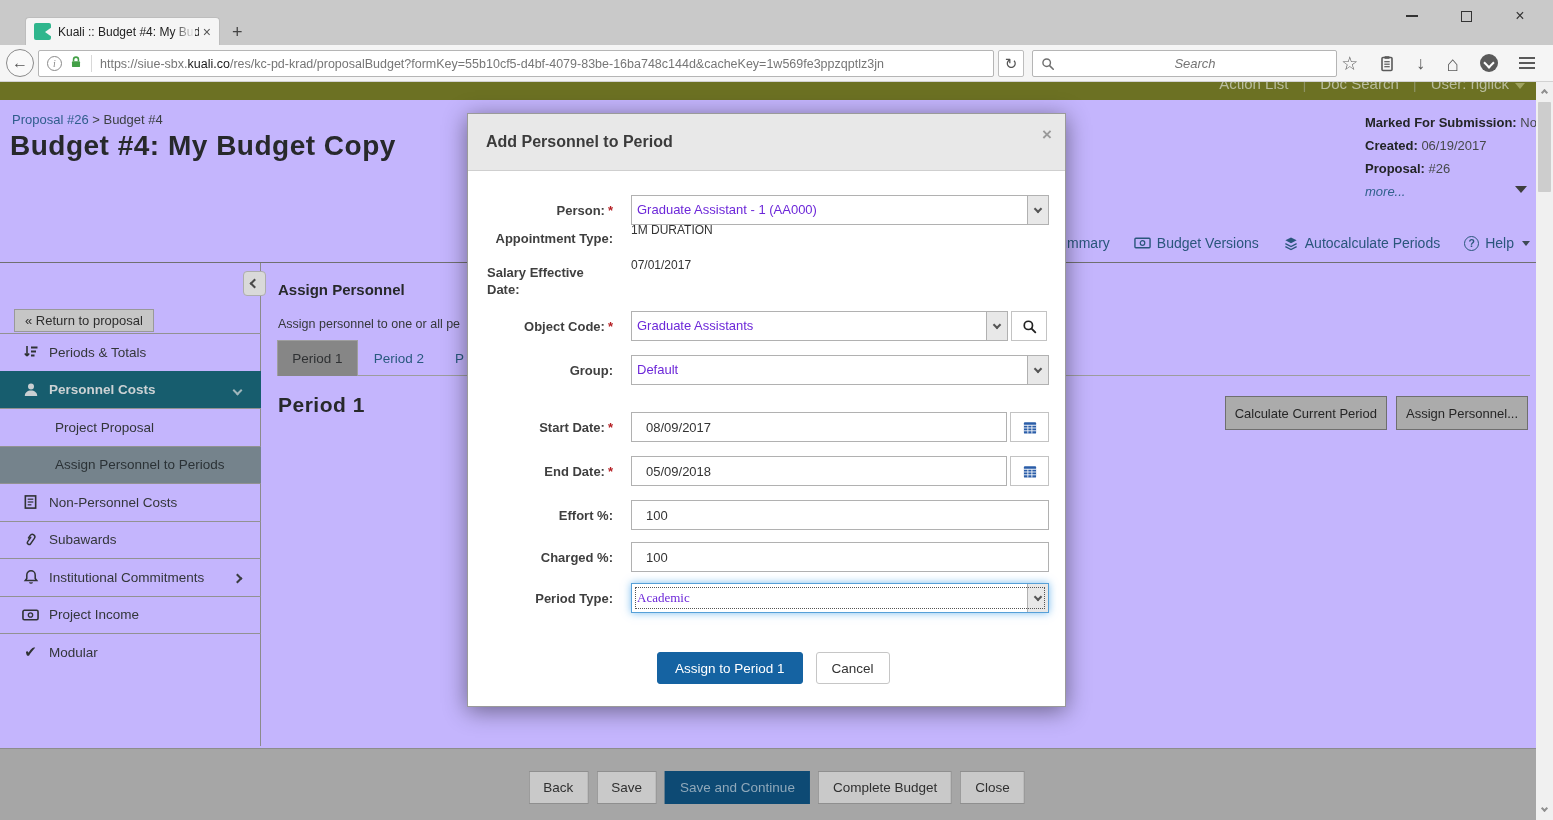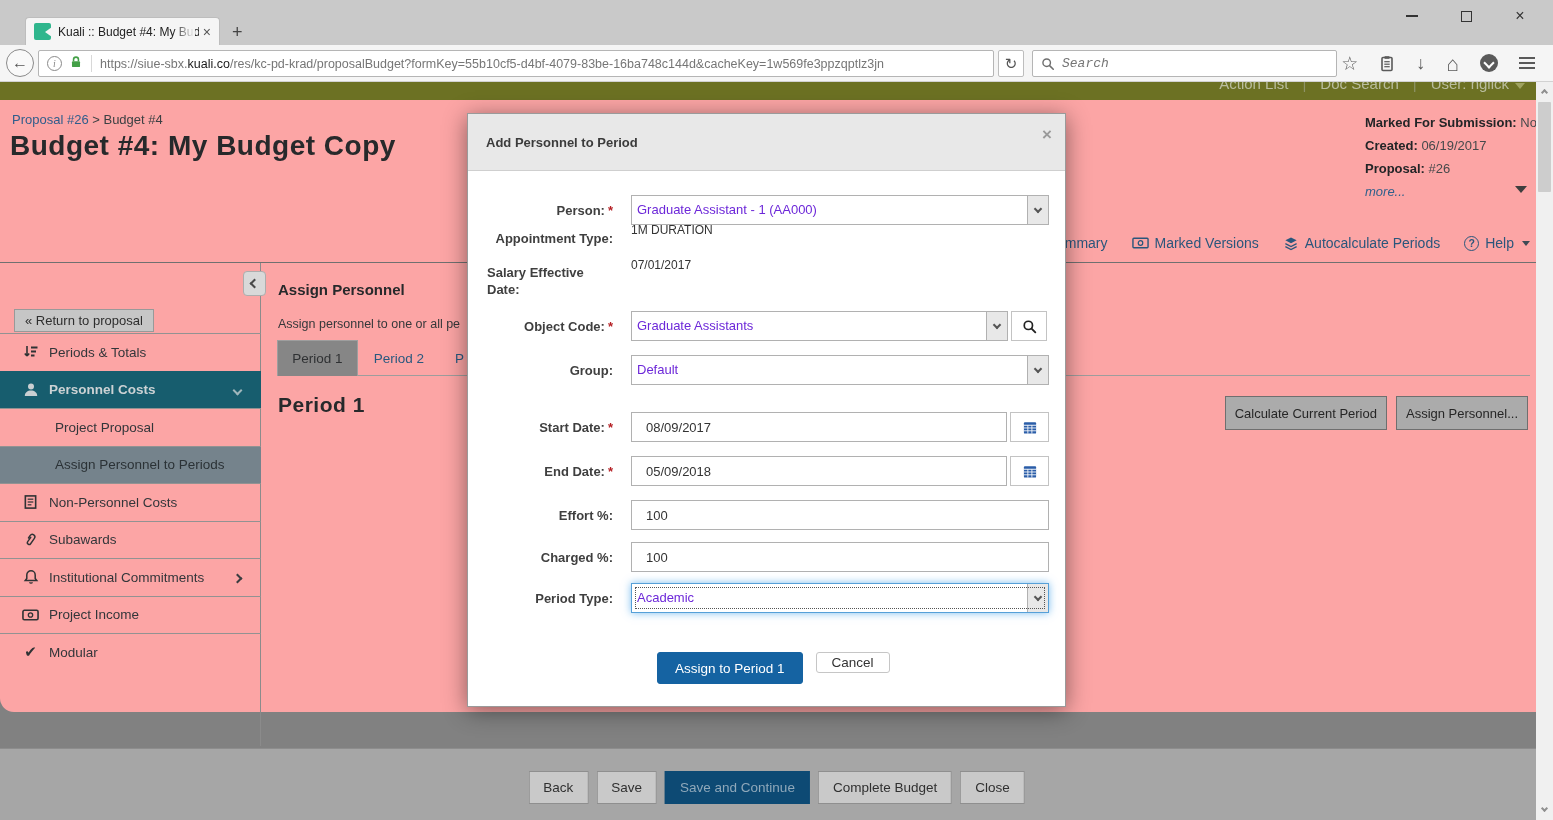--- a/index.html
+++ b/index.html
@@ -26,30 +26,30 @@
   .back-btn { position:absolute; left:6px; top:4px; width:28px; height:28px; border:1.5px solid #8a8a8a; border-radius:50%; color:#555; font-size:16px; display:flex; align-items:center; justify-content:center; background:#f9f9f9; cursor:default; }
   .urlbar { position:absolute; left:38px; top:5px; width:956px; height:27px; background:#fff; border:1px solid #b5b5b5; border-radius:2px; display:flex; align-items:center; padding:0 8px; overflow:hidden; }
   .info-icon { width:15px; height:15px; border:1.2px solid #8a8a8a; border-radius:50%; color:#8a8a8a; font-size:10px; display:flex; align-items:center; justify-content:center; font-style:italic; font-family:"Liberation Serif", serif; flex:none; }
   .lock-icon { margin:0 8px 0 7px; flex:none; }
   .url-sep { width:1px; height:17px; background:#d8d8d8; margin-right:8px; }
   .url-text { font-size:12.5px; color:#767676; white-space:nowrap; }
   .url-text .dom { color:#1a1a1a; }
   .reload-btn { position:absolute; left:998px; top:5px; width:26px; height:27px; border:1px solid #bdbdbd; border-radius:2px; background:#fff; color:#555; font-size:15px; display:flex; align-items:center; justify-content:center; cursor:default; }
   .searchbar { position:absolute; left:1032px; top:5px; width:305px; height:27px; background:#fff; border:1px solid #b5b5b5; border-radius:2px; display:flex; align-items:center; padding:0 8px; }
   .mag { width:14px; height:14px; flex:none; margin-right:7px; }
-  .searchbar input { border:none; outline:none; font-size:13px; font-style:italic; color:#404040; width:100%; background:transparent; font-family:Liberation Mono, monospace; }
+  .searchbar input { border:none; outline:none; font-size:13px; font-style:italic; color:#404040; width:100%; background:transparent; font-family:Liberation Sans, sans-serif;text-align:center; }
   .tb-icons { position:absolute; right:18px; top:4px; display:flex; align-items:center; gap:21px; height:28px; }
   .tb-ic { color:#5a5a5a; font-size:17px; line-height:1; cursor:default; display:flex; align-items:center; justify-content:center; }
   .pocket { width:18px; height:18px; border-radius:50%; background:#5a5a5a; position:relative; }
   .pocket::after { content:""; position:absolute; left:4.5px; top:5px; width:6px; height:6px; border-right:2.2px solid #fff; border-bottom:2.2px solid #fff; transform:rotate(45deg); }
   .burger { display:flex; flex-direction:column; gap:3px; }
   .burger span { width:16px; height:2.2px; background:#5a5a5a; }
 
   
-  .page { position:absolute; left:0; top:82px; width:1553px; height:630px; background:#fca5a5;border-radius:14px; }
+  .page { position:absolute; left:0; top:82px; width:1553px; height:738px; background:#c4b5fd;border-radius:14px; }
   .olivebar { position:absolute; left:0; top:0; width:1553px; height:18px; background:#6c7123; overflow:hidden; }
   .olive-links { position:absolute; right:28px; top:-7px; display:flex; gap:14px; font-size:15px; color:#b9bd9e; white-space:nowrap; align-items:flex-start; }
   .olive-div { color:#8e9366; }
   .caret-dn { display:inline-block; width:0; height:0; border-left:5px solid transparent; border-right:5px solid transparent; border-top:6px solid #9ea25f; margin-left:6px; }
 
   .breadcrumb { position:absolute; left:12px; top:30px; font-size:13px; color:#3c4043; }
   .breadcrumb a { color:#2f5d8c; text-decoration:none; cursor:pointer; }
   .page-title { position:absolute; left:10px; top:48px; font-size:28px; font-weight:600; color:#27292b; letter-spacing:0.5px; }
 
   .meta { position:absolute; left:1365px; top:29px; font-size:13px; color:#46494b; line-height:23px; white-space:nowrap; }
@@ -105,38 +105,38 @@
 
   
   .scrollbar { position:absolute; right:0; top:82px; width:17px; height:738px; background:#f0f0f0; z-index:40; }
   .sb-arrow { position:absolute; left:0; width:17px; height:16px; display:flex; align-items:center; justify-content:center; }
   .sb-arrow .chev { width:5px; height:5px; border-color:#8f8f8f; }
   .sb-thumb { position:absolute; left:2px; top:20px; width:13px; height:90px; background:#cdcdcd; border-radius:1px; }
 
   
   .modal { position:absolute; left:467px; top:113px; width:599px; height:594px; background:#fff; border:1px solid #9a9a9a; box-shadow:0 4px 22px rgba(0,0,0,0.45); z-index:50; }
   .modal-header { position:absolute; left:0; top:0; right:0; height:57px; background:#e8e8e8; border-bottom:1px solid #cfcfcf; display:flex; align-items:center; padding-left:18px; }
-  .modal-title { font-size:13px; font-weight:bold; color:#3b3b3b; }
+  .modal-title { font-size:16px; font-weight:bold; color:#3b3b3b; }
   .modal-close { position:absolute; right:13px; top:11px; font-size:17px; color:#9a9a9a; font-weight:bold; cursor:pointer; }
   .m-row { position:absolute; left:0; width:599px; }
   .m-label { position:absolute; left:0; top:0; width:145px; text-align:right; font-size:13px; font-weight:bold; color:#3f3f3f; line-height:17px; }
   .m-label.two-line { text-align:left; left:19px; width:130px; }
   .req { color:#b52025; margin-left:3px; font-weight:bold; }
   .m-ctrl { position:absolute; left:163px; top:-7px; display:flex; align-items:flex-start; }
   .m-static { position:absolute; left:163px; top:0; font-size:12px; color:#333; }
   .sel { position:relative; height:30px; background:#fff; border:1px solid #b1b1b1; font-size:13px; color:#6d28d9; line-height:28px; padding-left:5px; cursor:pointer; }
   .sel .sel-arrow { position:absolute; right:0; top:0; bottom:0; width:21px; background:#e8e8e8; border-left:1px solid #b1b1b1; display:flex; align-items:center; justify-content:center; }
   .sel .sel-arrow .chev { width:6px; height:6px; border-color:#555; margin-top:-3px; }
   .txt { height:30px; background:#fff; border:1px solid #b1b1b1; font-size:13px; color:#333; padding:0 14px; font-family:"Liberation Sans", sans-serif; outline:none; }
   .icon-btn { height:30px; background:#fff; border:1px solid #c3c3c3; display:flex; align-items:center; justify-content:center; cursor:pointer; margin-left:3px; }
-  .sel.focused { border-color:#56a0d8; box-shadow:0 0 8px rgba(82,168,236,0.75); }
+  .sel.focused { border-color:#56a0d8; box-shadow:0 0 8px rgba(82,168,236,0.75);font-family:Liberation Serif, serif; }
   .sel.focused::after { content:""; position:absolute; left:3px; right:3px; top:3px; bottom:3px; border:1px dotted #555; pointer-events:none; }
   .m-btns { position:absolute; left:189px; top:538px; display:flex; gap:13px; }
   .btn-primary { height:32px; padding:0 17px; background:#1563a2; border:1px solid #1563a2; border-radius:3px; color:#fff; font-size:13.5px; display:flex; align-items:center; cursor:pointer; }
-  .btn-default { height:21px; padding:0 15px; background:#fff; border:1px solid #c6c6c6; border-radius:3px; color:#333; font-size:13.5px; display:flex; align-items:center; cursor:pointer; }
+  .btn-default { height:32px; padding:0 15px; background:#fff; border:1px solid #c6c6c6; border-radius:3px; color:#333; font-size:13.5px; display:flex; align-items:center; cursor:pointer; }
 </style>
 </head>
 <body>
 
 <div id="stage">
 
   <div class="titlebar">
     <div class="tab">
       <div class="kuali-logo"></div>
       <div class="tab-title">Kuali :: Budget #4: My Budg</div>
@@ -234,21 +234,21 @@
             <line x1="5" y1="6" x2="11" y2="6" stroke="#2a567c" stroke-width="1.3"></line>
             <line x1="5" y1="9" x2="11" y2="9" stroke="#2a567c" stroke-width="1.3"></line>
           </svg>
         <span>Summary</span>
       </span>
       <span class="navlink">
         <svg width="17" height="14" viewBox="0 0 18 14">
             <rect x="1" y="2" width="16" height="10" rx="1" fill="none" stroke="#2a567c" stroke-width="1.5"></rect>
             <circle cx="9" cy="7" r="2.4" fill="none" stroke="#2a567c" stroke-width="1.3"></circle>
           </svg>
-        <span>Marked Versions</span>
+        <span>Budget Versions</span>
       </span>
       <span class="navlink">
         <svg width="16" height="15" viewBox="0 0 16 16">
             <path d="M8 1.5 14 4.6 8 7.7 2 4.6Z" fill="#2a567c"></path>
             <path d="M2 8.2 8 11.2 14 8.2" fill="none" stroke="#2a567c" stroke-width="1.4"></path>
             <path d="M2 11.4 8 14.4 14 11.4" fill="none" stroke="#2a567c" stroke-width="1.4"></path>
           </svg>
         <span>Autocalculate Periods</span>
       </span>
       <span class="navlink">

